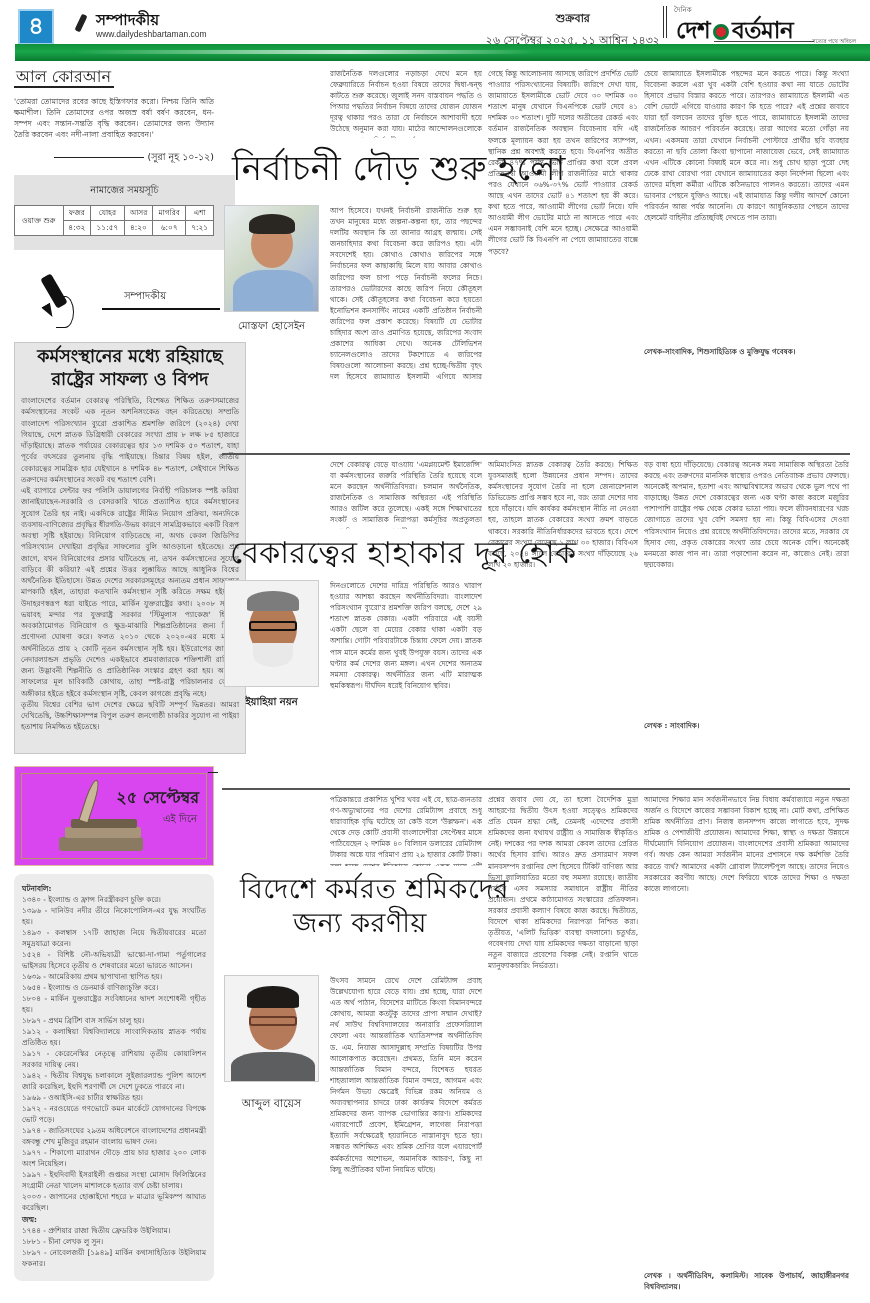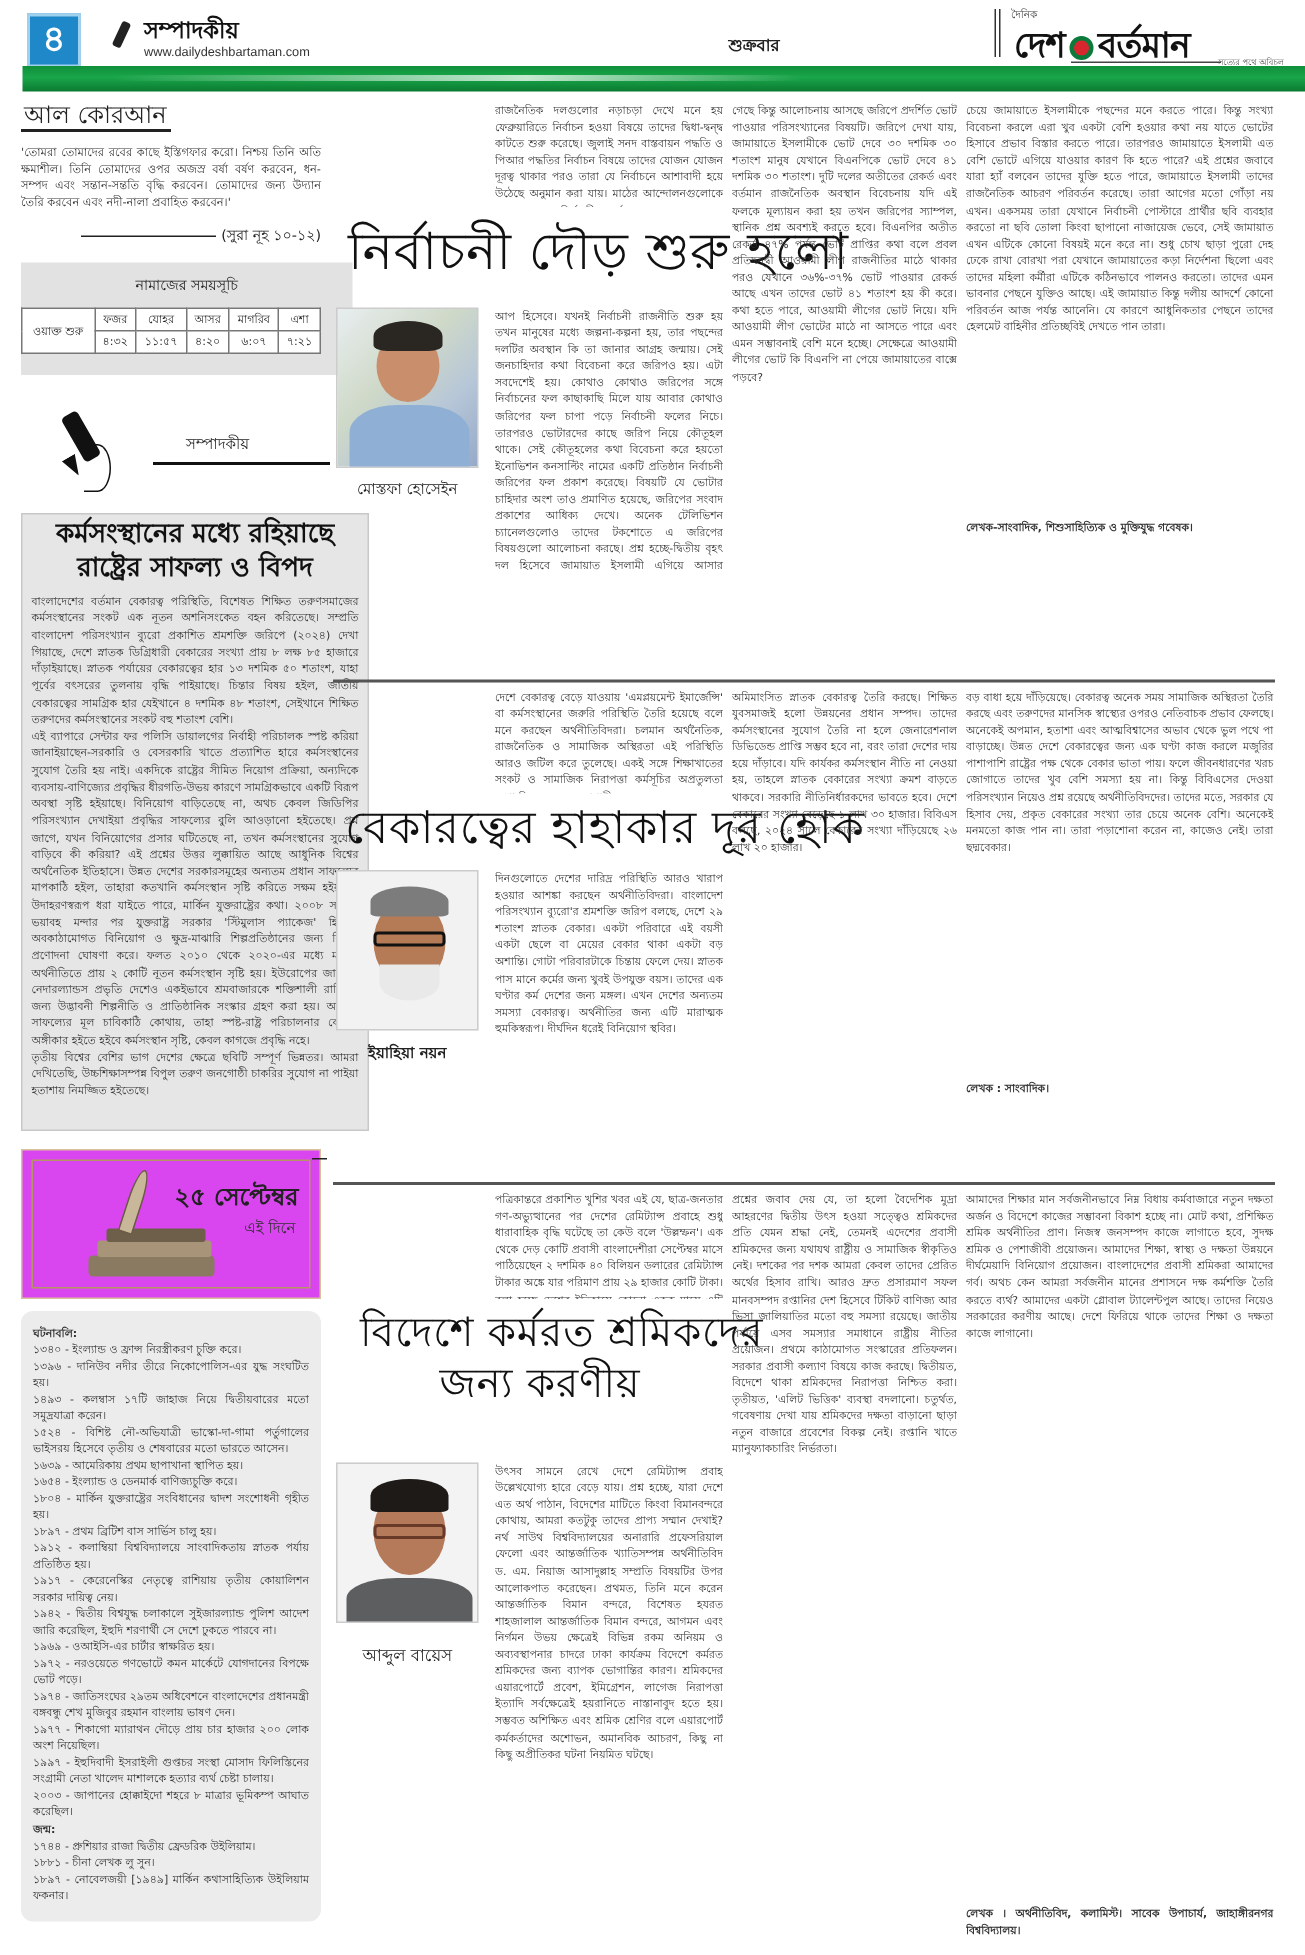--- a/index.html
+++ b/index.html
@@ -7,21 +7,21 @@
   body { font-family: "DejaVu Sans", "Liberation Sans", sans-serif; color: #222; position: relative; }
 
   
   .masthead { position: absolute; left: 0; top: 0; width: 870px; height: 60px; }
   .page-num { position: absolute; left: 18px; top: 9px; width: 36px; height: 36px; background: #1e88c9; border: 2px solid #9fd0ee; color: #fff; font-weight: bold; font-size: 24px; display: flex; align-items: center; justify-content: center; font-family: "Liberation Sans", sans-serif; }
   .section-logo { position: absolute; left: 72px; top: 12px; display: flex; align-items: flex-start; gap: 6px; }
   .pen-glyph { width: 18px; height: 24px; position: relative; }
   .pen-glyph::before { content: ""; position: absolute; left: 6px; top: 2px; width: 6px; height: 18px; background: #222; transform: rotate(25deg); border-radius: 2px; }
   .section-name { font-size: 15px; font-weight: bold; line-height: 17px; color: #111; }
   .section-url { font-size: 8.5px; color: #333; font-family: "Liberation Sans", sans-serif; }
-  .date-block { position: absolute; right: 210px; top: 10px; text-align: left; margin-top: 12px; }
+  .date-block { position: absolute; right: 210px; top: 10px; text-align: center; }
   .date-day { font-size: 11px; font-weight: bold; color: #222; }
   .date-full { font-size: 11px; color: #333; margin-top: 3px; }
   .date-sep { position: absolute; left: 663px; top: 6px; width: 4px; height: 32px; border-left: 1px solid #333; border-right: 1px solid #333; }
   .paper-logo { position: absolute; left: 674px; top: 4px; width: 190px; height: 38px; }
   .paper-daily { font-size: 7px; color: #444; position: absolute; left: 0; top: 0; }
   .paper-name { position: absolute; left: 2px; top: 8px; font-size: 23px; font-weight: bold; color: #111; letter-spacing: -0.5px; display: flex; align-items: center; gap: 3px; }
   .paper-emblem { display: inline-block; width: 16px; height: 16px; border-radius: 50%; background: #d8262f; border: 3px solid #0b7a3a; }
   .paper-tag { position: absolute; right: 8px; top: 34px; font-size: 5.5px; color: #444; }
   .paper-tag-line { position: absolute; left: 40px; top: 37px; width: 100px; border-top: 1px solid #444; }
   .green-band { position: absolute; left: 15px; top: 44px; width: 855px; height: 17px; background: linear-gradient(180deg, #0f8f3a 0%, #1aa64a 45%, #0a7a30 100%); }

